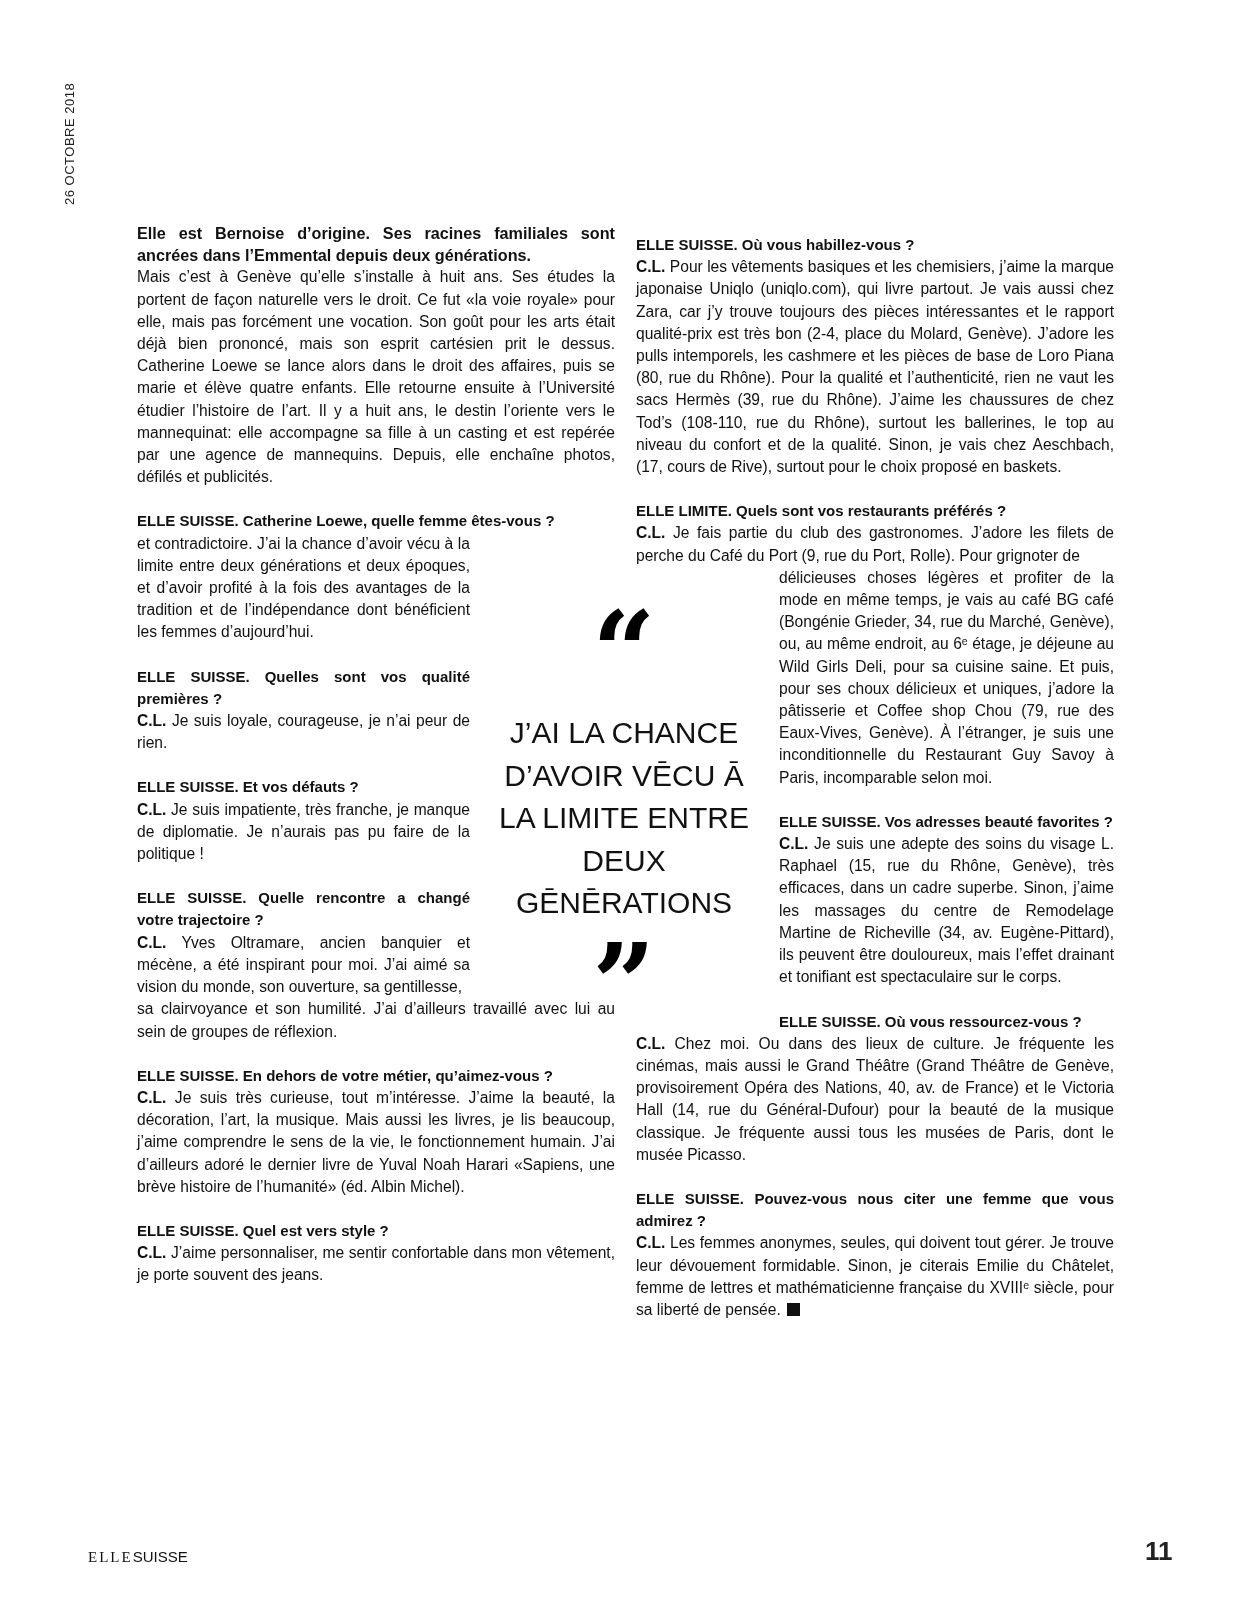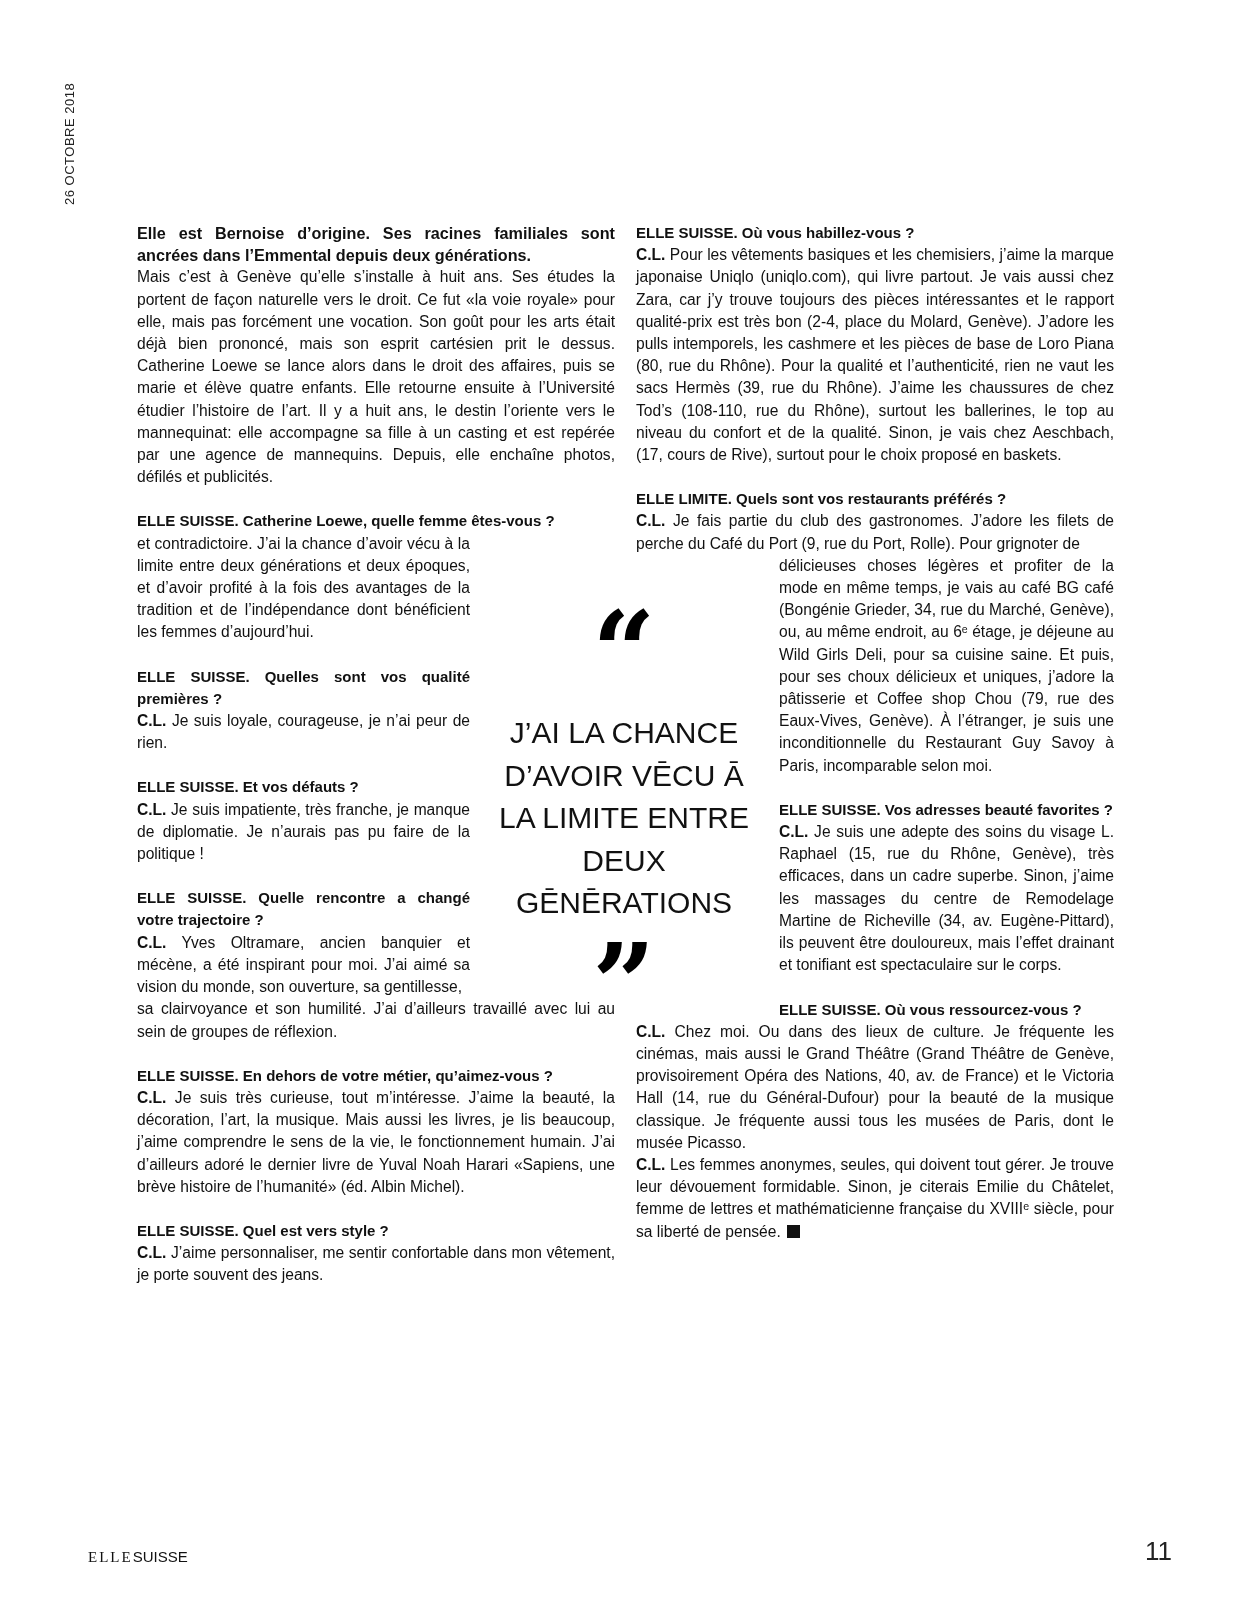--- a/index.html
+++ b/index.html
@@ -10,21 +10,21 @@
   }
   .date-vertical {
     position: absolute; left: 62px; top: 205px;
     transform: rotate(-90deg); transform-origin: left top;
     font-size: 13px; letter-spacing: 0.5px; white-space: nowrap; color: #222;
   }
   .col {
     position: absolute; font-size: 15.6px; line-height: 22.2px;
   }
   .col-left { left: 137px; top: 222px; width: 478px; }
-  .col-right { left: 636px; top: 222px; width: 478px; }
+  .col-right { left: 636px; top: 234px; width: 478px; }
   .lede { font-weight: bold; font-size: 16.2px; line-height: 22.2px; text-align: justify; }
   p { margin: 0; text-align: justify; }
   .q { font-weight: bold; font-size: 15px; margin-top: 22px; }
   .q.first { margin-top: 0; }
   .spk { font-weight: bold; }
   .narrow { width: 333px; }
   .indent-right { margin-left: 143px; }
   .pullquote {
     position: absolute; left: 497px; top: 612px; width: 254px; text-align: center;
   }
@@ -39,21 +39,21 @@
   }
   .end-square {
     display: inline-block; width: 13px; height: 13px; background: #111;
     vertical-align: -1px; margin-left: 6px;
   }
   .footer-brand {
     position: absolute; left: 88px; top: 1548px; font-size: 15px; letter-spacing: 0;
   }
   .footer-brand .elle { font-family: Liberation Serif, serif; letter-spacing: 2px; }
   .page-num {
-    position: absolute; left: 1145px; top: 1536px; font-size: 26px; font-weight: 400;
+    position: absolute; left: 1145px; top: 1536px; font-size: 26px; font-weight: 700;
     font-family: "Liberation Sans", sans-serif; color: #222;
   }
 </style>
 </head>
 <body>
 
 <div class="date-vertical">26 OCTOBRE 2018</div>
 
 <div class="col col-left">
   <p class="lede">Elle est Bernoise d’origine. Ses racines familiales sont ancrées dans l’Emmental depuis deux générations.</p>
@@ -113,20 +113,21 @@
     <p class="q">ELLE SUISSE. Vos adresses beauté favorites ?</p>
     <p><span class="spk">C.L.</span> <span>Je suis une adepte des soins du visage L. Raphael (15, rue du Rhône, Genève), très efficaces, dans un cadre superbe. Sinon, j’aime les massages du centre de Remodelage Martine de Richeville (34, av. Eugène-Pittard), ils peuvent être douloureux, mais l’effet drainant et tonifiant est spectaculaire sur le corps.</span></p>
   </div>
 
   <div>
     <p class="q indent-right">ELLE SUISSE. Où vous ressourcez-vous ?</p>
     <p><span class="spk">C.L.</span> <span>Chez moi. Ou dans des lieux de culture. Je fréquente les cinémas, mais aussi le Grand Théâtre (Grand Théâtre de Genève, provisoirement Opéra des Nations, 40, av. de France) et le Victoria Hall (14, rue du Général-Dufour) pour la beauté de la musique classique. Je fréquente aussi tous les musées de Paris, dont le musée Picasso.</span></p>
   </div>
 
   <div>
+    <p class="q">ELLE SUISSE. Pouvez-vous nous citer une femme que vous admirez ?</p>
     <p><span class="spk">C.L.</span> <span>Les femmes anonymes, seules, qui doivent tout gérer. Je trouve leur dévouement formidable. Sinon, je citerais Emilie du Châtelet, femme de lettres et mathématicienne française du XVIIIᵉ siècle, pour sa liberté de pensée.</span><span class="end-square"></span></p>
   </div>
 </div>
 
 <div class="footer-brand">
   <span class="elle">ELLE</span><span>SUISSE</span>
 </div>
 <div class="page-num">11</div>
 
 </body></html>

